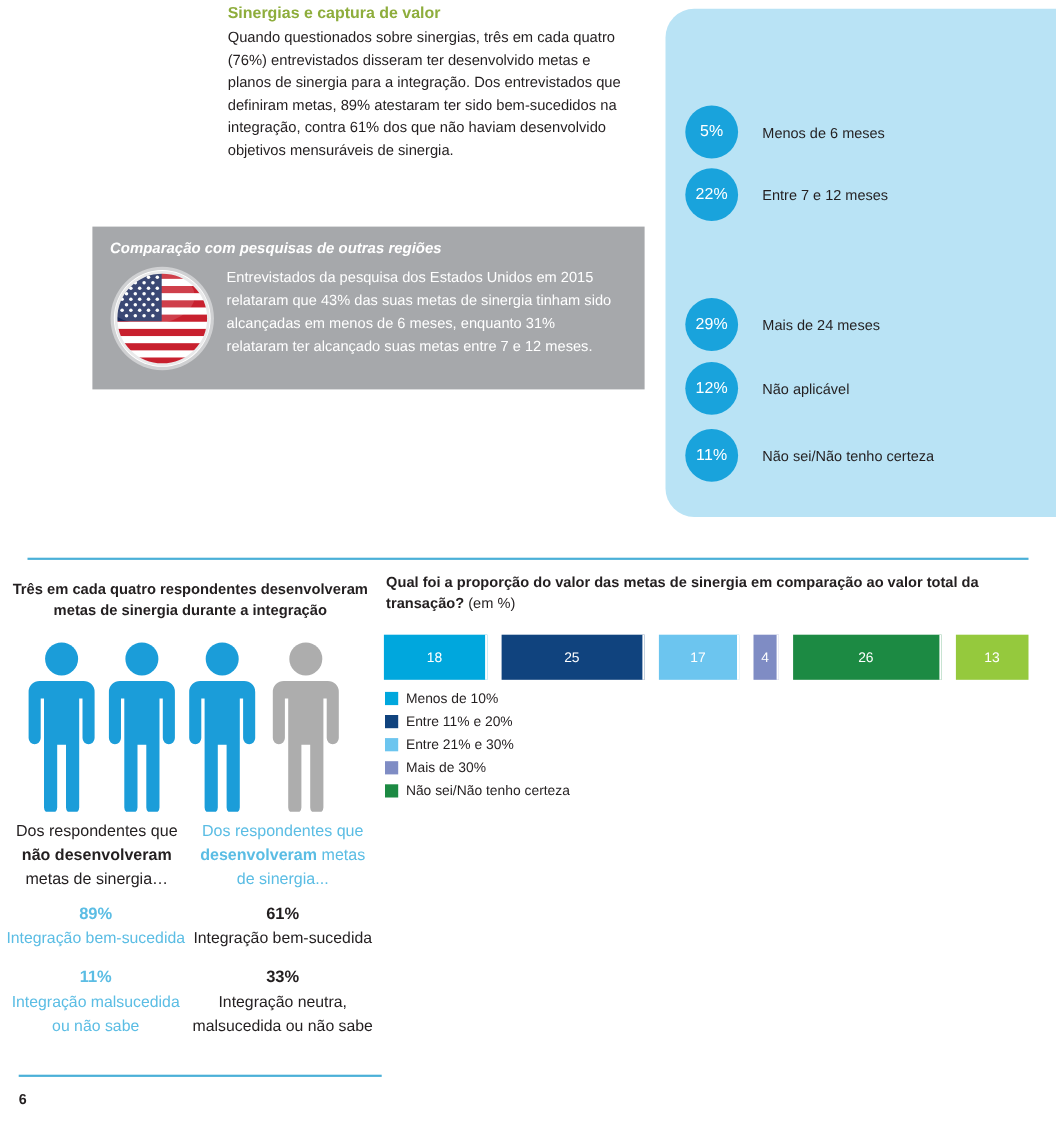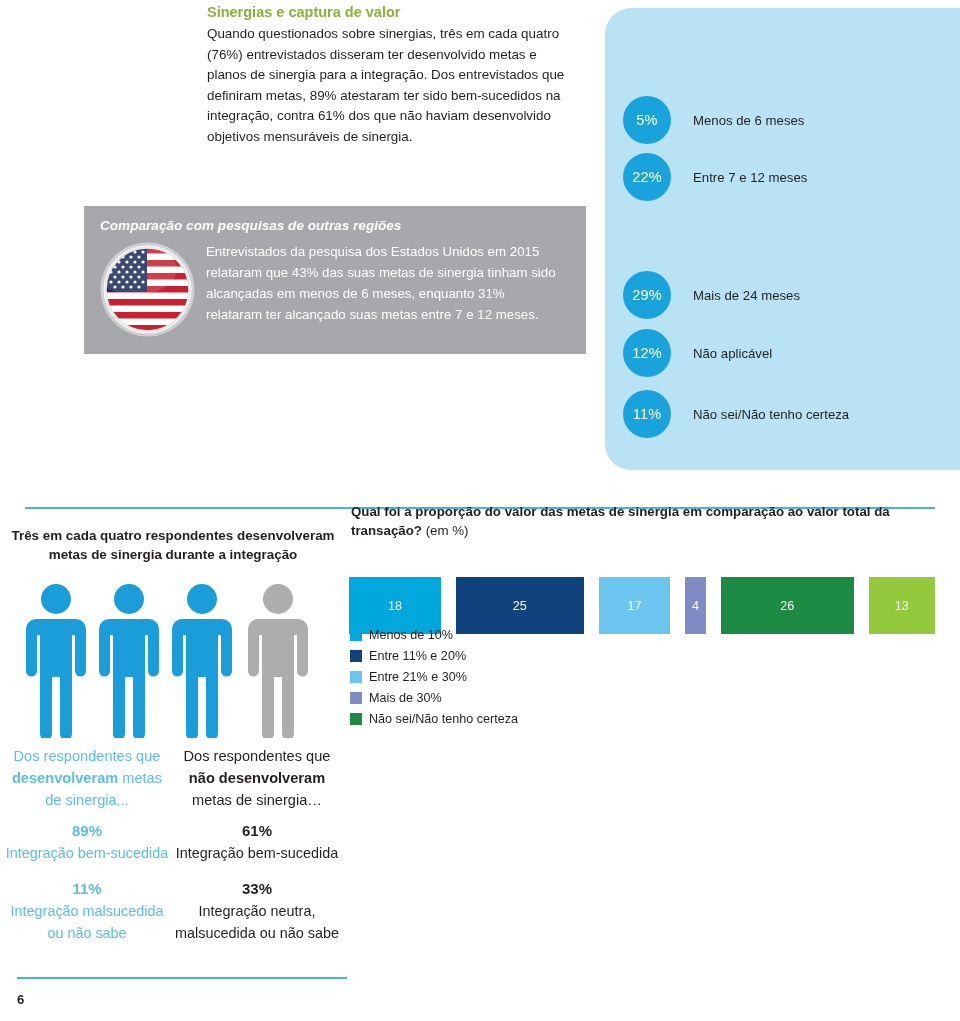--- a/index.html
+++ b/index.html
@@ -92,27 +92,27 @@
   .numcol .grp { display: block; }
   .numcol .grp + .grp { margin-top: 14px; }
 
   .page-no {
     position: absolute; left: 17px; top: 992px;
     font-size: 13px; font-weight: bold; color: #231f20;
   }
 
   
   .bar-head {
-    position: absolute; left: 351px; top: 502px; width: 570px;
+    position: absolute; left: 351px; top: 520px; width: 570px;
     font-size: 13.3px; font-weight: bold; line-height: 19px; color: #231f20;
   }
   .bar-head .light { font-weight: normal; }
   .stacked-bar {
     position: absolute; left: 349px; top: 577px;
-    width: 586px; height: 57px; display: flex; gap: 13px;
+    width: 586px; height: 41px; display: flex; gap: 13px;
   }
   .seg {
     display: flex; align-items: center; justify-content: center;
     color: #ffffff; font-size: 12.6px;
     border-right: 2px solid #ffffff;
   }
   .seg:last-child { border-right: none; }
   .bar-legend { position: absolute; left: 350px; top: 624px; width: 420px; }
   .bar-legend-item {
     display: flex; align-items: center; height: 21px; font-size: 12.6px; color: #231f20;
@@ -243,25 +243,25 @@
       <g fill="#adadad">
         <g transform="translate(222,0)">
           <circle cx="32" cy="16" r="15"></circle>
           <path d="M12 36 h40 a10 10 0 0 1 10 10 v42 a5.5 5.5 0 0 1 -11 0 v-36 h-3 v99 a6 6 0 0 1 -12 0 v-57 h-8 v57 a6 6 0 0 1 -12 0 v-99 h-3 v36 a5.5 5.5 0 0 1 -11 0 v-42 a10 10 0 0 1 10 -10 z"></path>
         </g>
       </g>
     </svg>
   </div>
 
   <div class="legend2cols">
+    <div class="legcol right">
+      <span>Dos respondentes que </span><b>não desenvolveram</b><span> metas de sinergia…</span>
+    </div>
     <div class="legcol left">
       <span>Dos respondentes que </span><b>desenvolveram</b><span> metas de sinergia...</span>
-    </div>
-    <div class="legcol right">
-      <span>Dos respondentes que </span><b>não desenvolveram</b><span> metas de sinergia…</span>
     </div>
   </div>
 
   <div class="numcols">
     <div class="numcol left">
       <span class="grp">
         <span class="big">89%</span>
         <span>Integração bem-sucedida</span>
       </span>
       <span class="grp">

